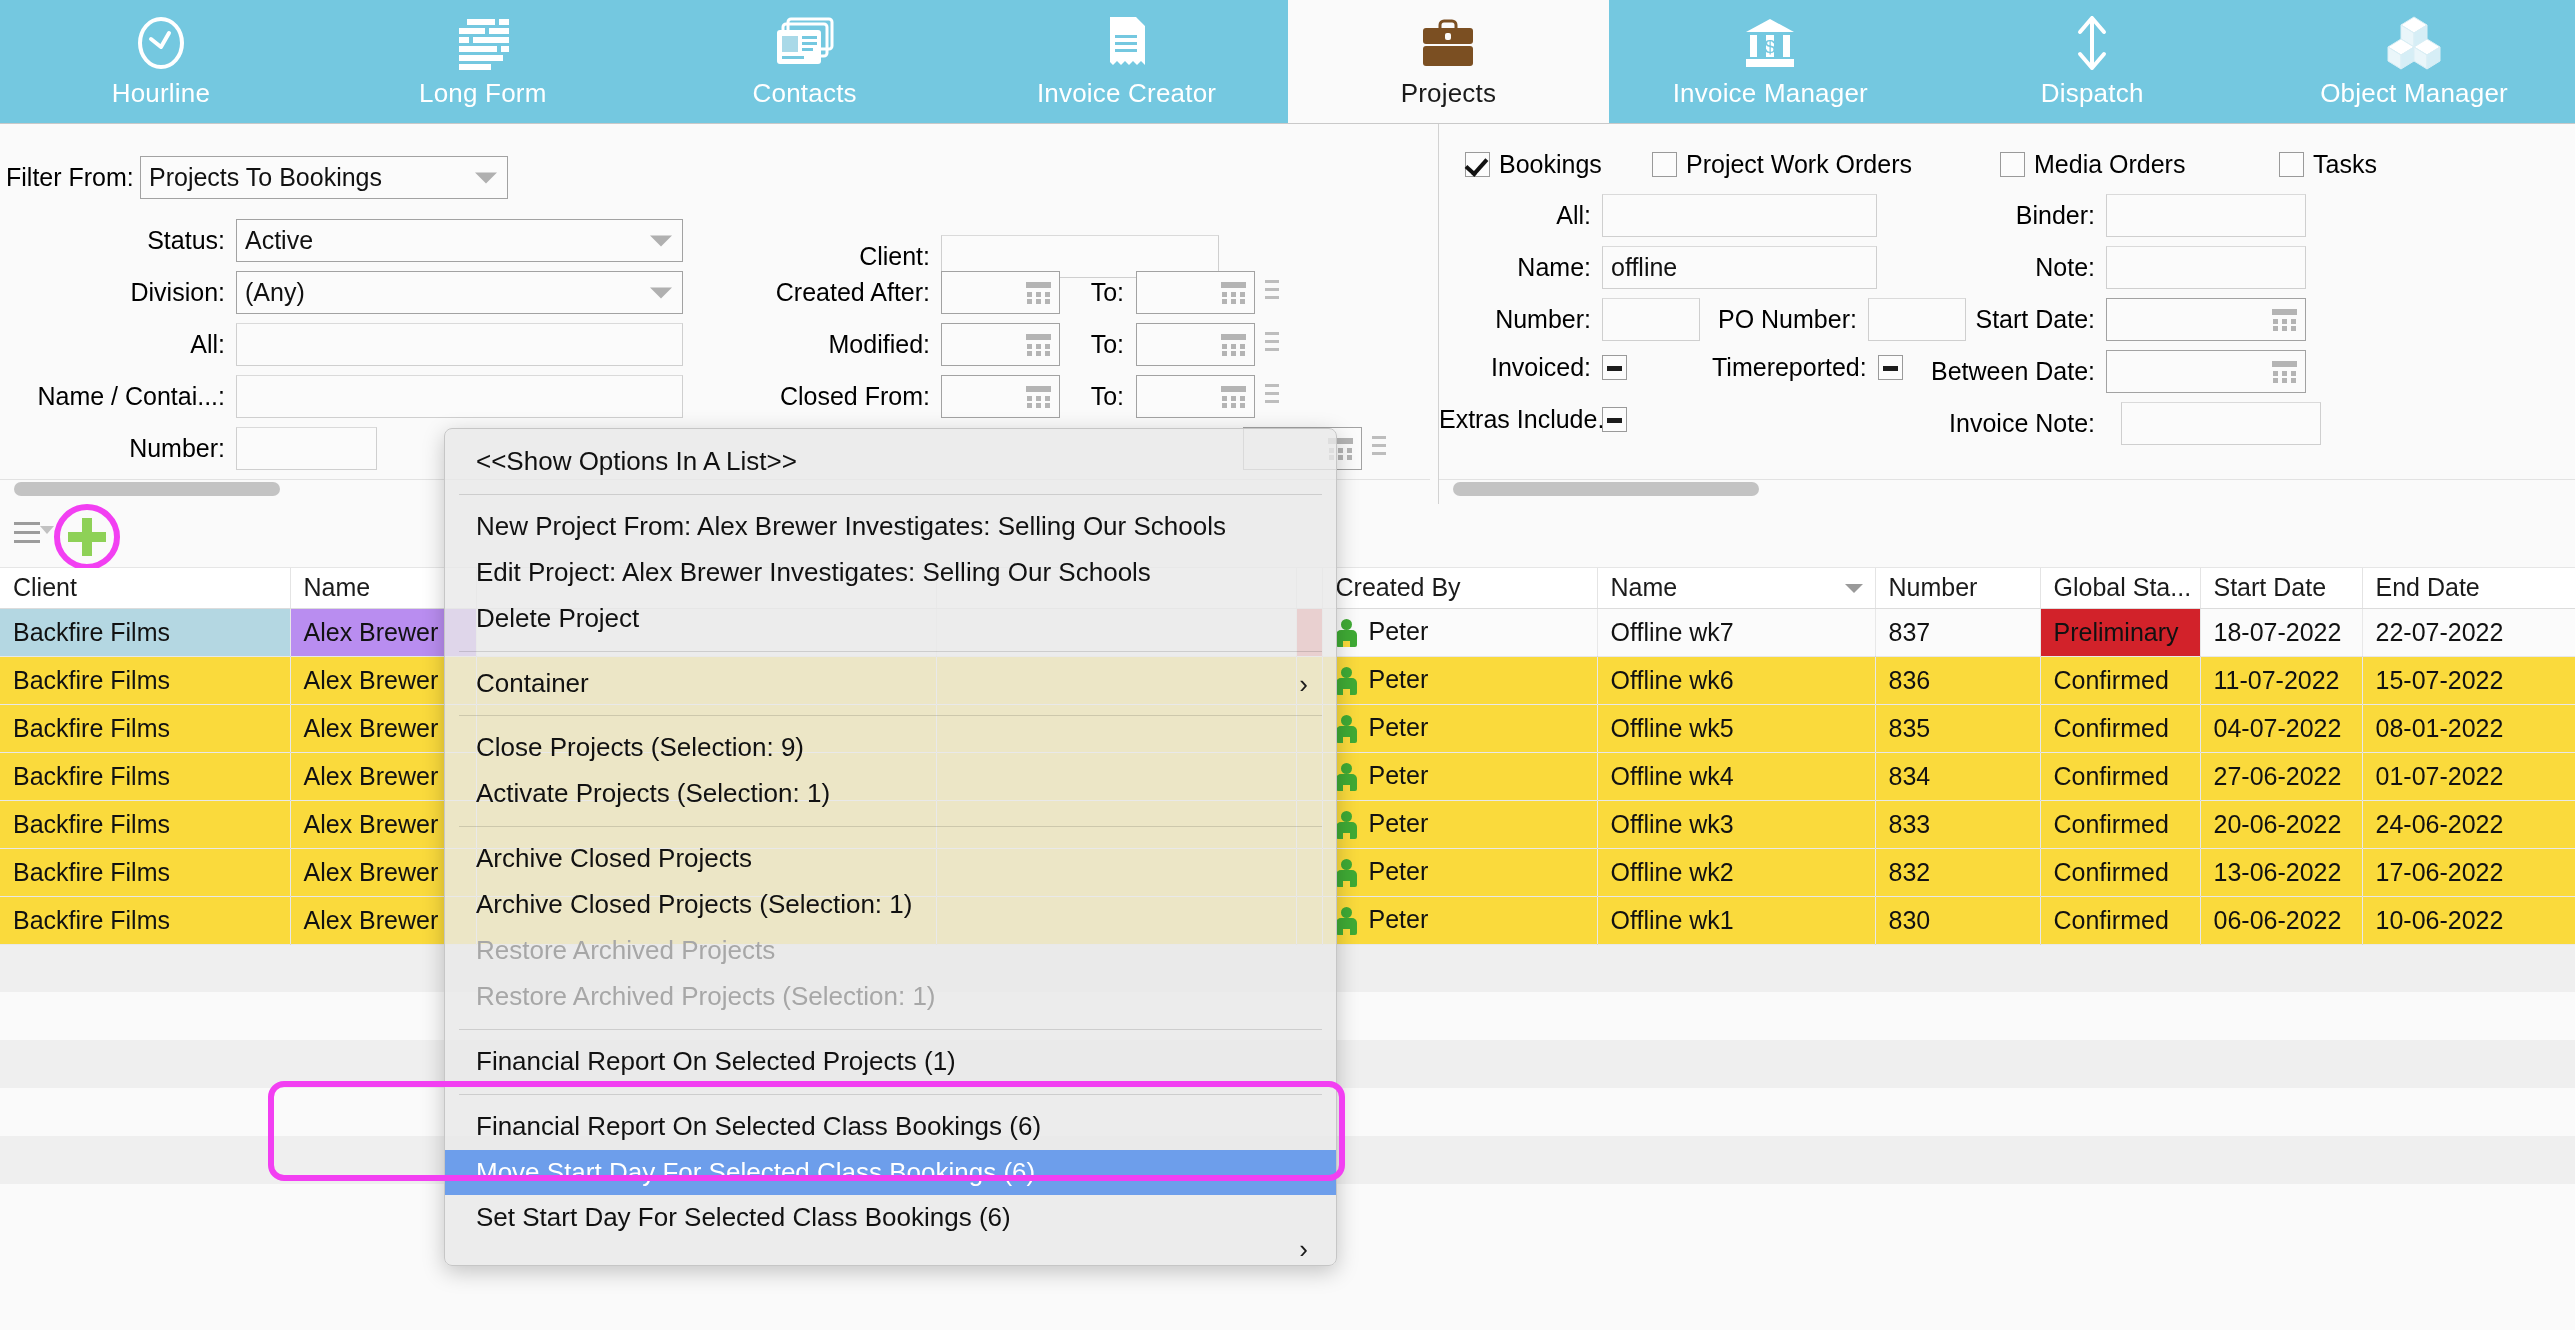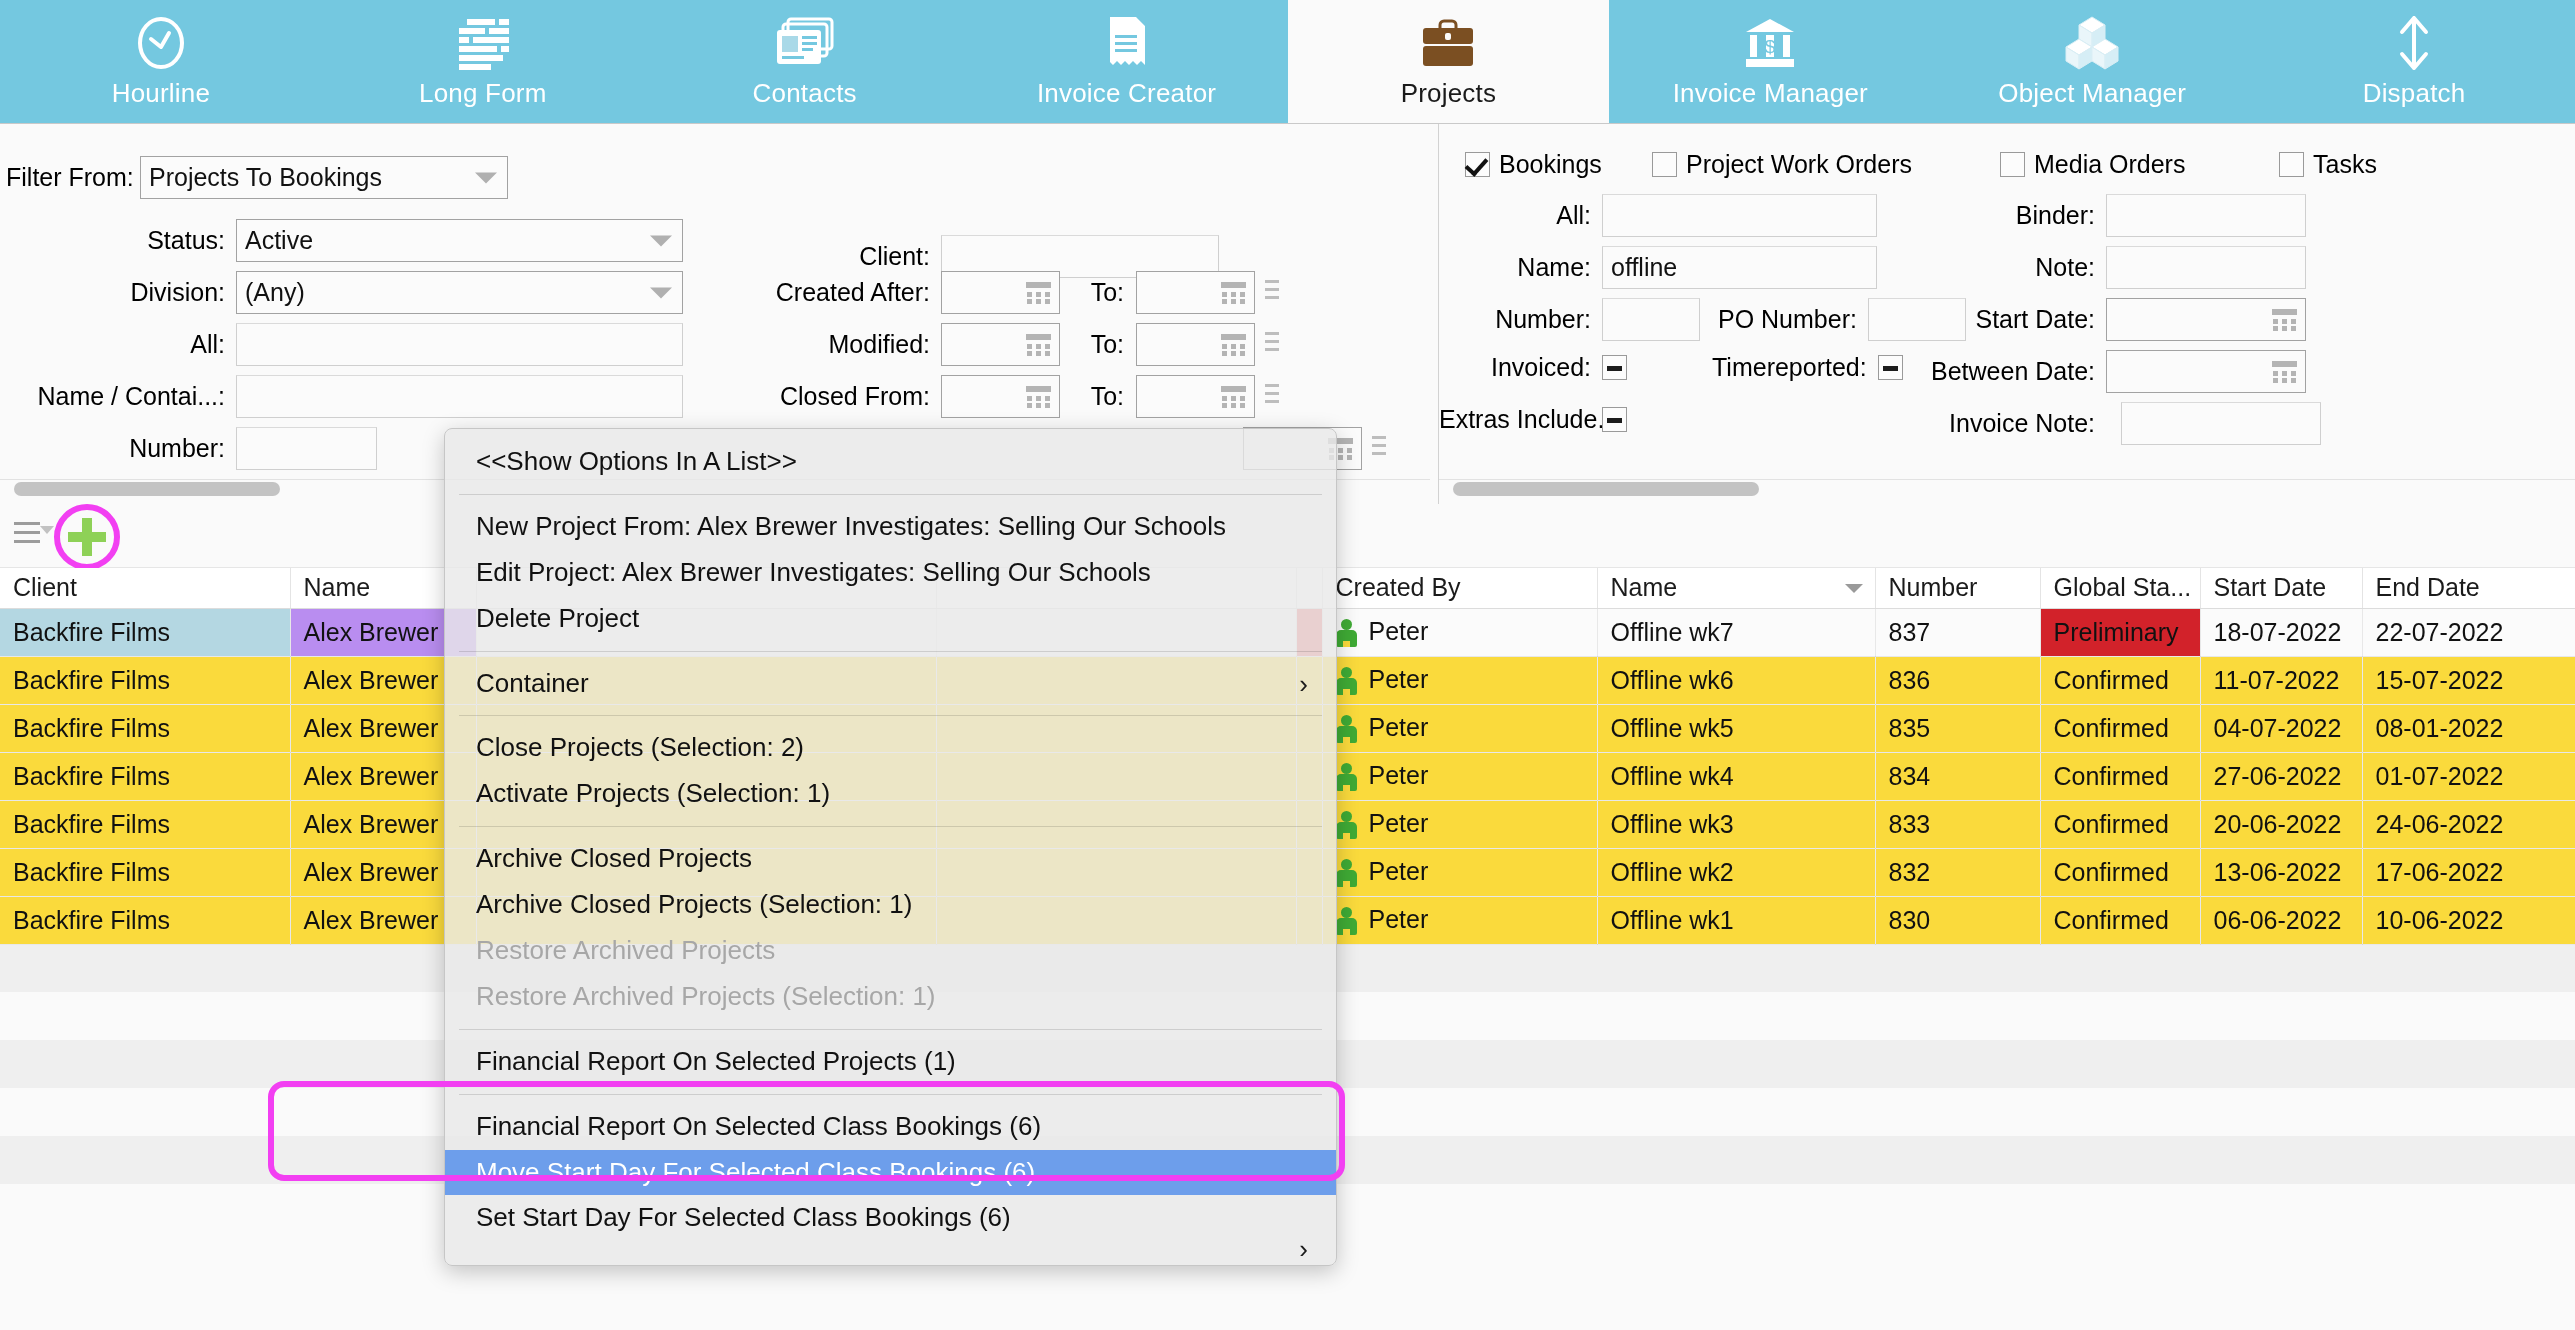--- a/index.html
+++ b/index.html
@@ -385,48 +385,48 @@
       <svg width="54" height="54" viewBox="0 0 54 54">
         <path d="M27 3 L51 16 H3 Z" fill="#fff"></path>
         <rect x="7" y="19" width="7" height="22" fill="#fff"></rect>
         <rect x="23" y="19" width="8" height="22" fill="#fff"></rect>
         <rect x="40" y="19" width="7" height="22" fill="#fff"></rect>
         <rect x="3" y="43" width="48" height="8" fill="#fff"></rect>
         <text x="27" y="37" font-size="19" fill="#74c8e0" text-anchor="middle" font-family="Liberation Sans">$</text>
       </svg>
     </div>
     <div class="tab-label">Invoice Manager</div>
+  </div>
+
+  <div class="tab">
+    <div class="tab-icon">
+      <svg width="40" height="56" viewBox="0 0 40 56">
+        <path d="M20 3 L32 17 M20 3 L8 17 M20 3 V53 M20 53 L32 39 M20 53 L8 39" fill="none" stroke="#fff" stroke-width="4" stroke-linecap="round" stroke-linejoin="round"></path>
+      </svg>
+    </div>
+    <div class="tab-label">Dispatch</div>
   </div>
 
   <div class="tab">
     <div class="tab-icon">
       <svg width="58" height="56" viewBox="0 0 58 56">
         <g fill="#fff" stroke="#d9eef5" stroke-width="1">
           <path d="M29 2 L42 10 L29 18 L16 10 Z"></path>
           <path d="M16 10 L29 18 L29 32 L16 24 Z" fill="#eaf6fa"></path>
           <path d="M42 10 L29 18 L29 32 L42 24 Z" fill="#d6eef6"></path>
           <path d="M16 24 L29 32 L16 40 L3 32 Z"></path>
           <path d="M3 32 L16 40 L16 54 L3 46 Z" fill="#eaf6fa"></path>
           <path d="M29 32 L16 40 L16 54 L29 46 Z" fill="#d6eef6"></path>
           <path d="M42 24 L55 32 L42 40 L29 32 Z"></path>
           <path d="M29 32 L42 40 L42 54 L29 46 Z" fill="#eaf6fa"></path>
           <path d="M55 32 L42 40 L42 54 L55 46 Z" fill="#d6eef6"></path>
         </g>
       </svg>
     </div>
     <div class="tab-label">Object Manager</div>
-  </div>
-
-  <div class="tab">
-    <div class="tab-icon">
-      <svg width="40" height="56" viewBox="0 0 40 56">
-        <path d="M20 3 L32 17 M20 3 L8 17 M20 3 V53 M20 53 L32 39 M20 53 L8 39" fill="none" stroke="#fff" stroke-width="4" stroke-linecap="round" stroke-linejoin="round"></path>
-      </svg>
-    </div>
-    <div class="tab-label">Dispatch</div>
   </div>
 </div>
 
 <div class="filterpanel">
 
   <div class="fp-left">
 
     <div class="frow" style="left:6px; top:32px;">
       <div class="flabel" style="width:124px;">Filter From:</div>
       <div class="field combo" style="width:368px; margin-left:10px;">
@@ -932,21 +932,21 @@
 
 <div class="ctxmenu" id="ctxmenu">
     <div class="mi"><span>&lt;&lt;Show Options In A List&gt;&gt;</span></div>
     <div class="misep"></div>
     <div class="mi"><span>New Project From: Alex Brewer Investigates: Selling Our Schools</span></div>
     <div class="mi"><span>Edit Project: Alex Brewer Investigates: Selling Our Schools</span></div>
     <div class="mi"><span>Delete Project</span></div>
     <div class="misep"></div>
     <div class="mi"><span>Container</span><span class="submenu-arrow">›</span></div>
     <div class="misep"></div>
-    <div class="mi"><span>Close Projects (Selection: 2)</span></div>
+    <div class="mi"><span>Close Projects (Selection: 9)</span></div>
     <div class="mi"><span>Activate Projects (Selection: 1)</span></div>
     <div class="misep"></div>
     <div class="mi"><span>Archive Closed Projects</span></div>
     <div class="mi"><span>Archive Closed Projects (Selection: 1)</span></div>
     <div class="mi dim"><span>Restore Archived Projects</span></div>
     <div class="mi dim"><span>Restore Archived Projects (Selection: 1)</span></div>
     <div class="misep"></div>
     <div class="mi"><span>Financial Report On Selected Projects (1)</span></div>
     <div class="misep"></div>
     <div class="mi"><span>Financial Report On Selected Class Bookings (6)</span></div>

